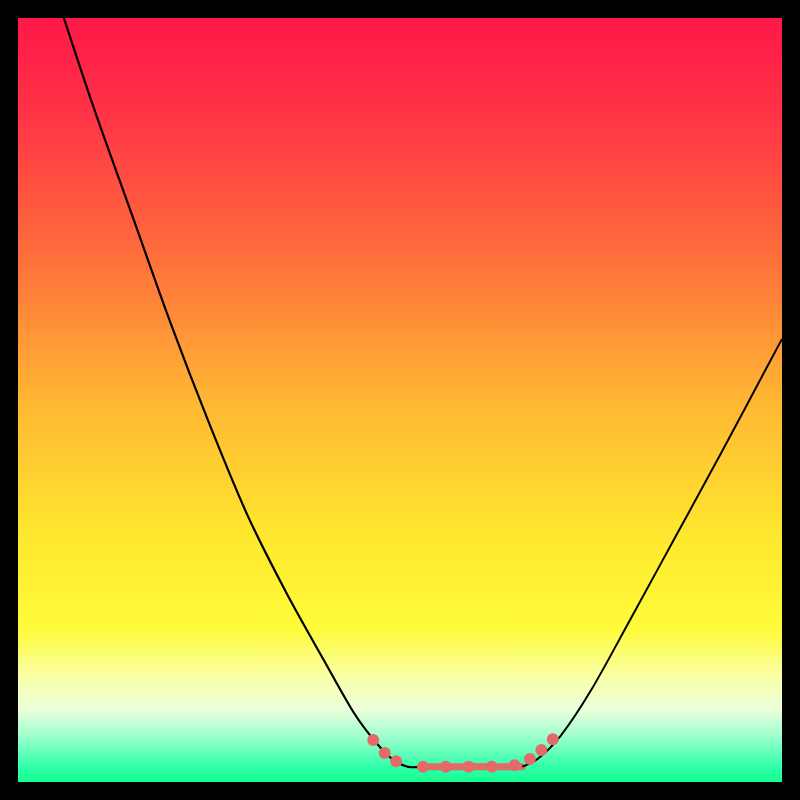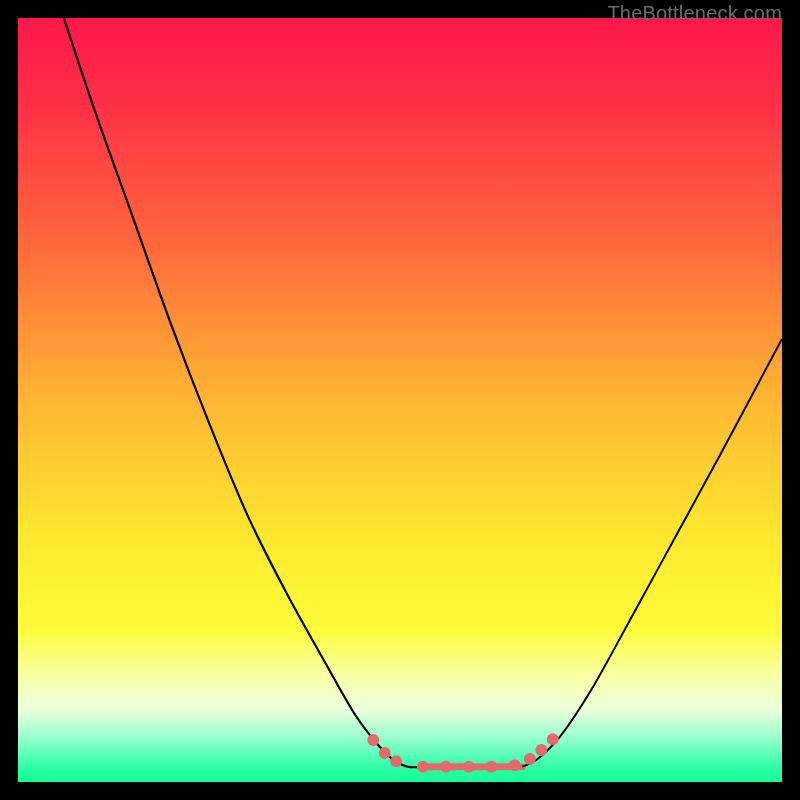--- a/index.html
+++ b/index.html
@@ -74,14 +74,13 @@
           <circle cx="427.84" cy="748.72" r="6" fill="#e46a6a"></circle>
           <circle cx="450.76" cy="748.72" r="6" fill="#e46a6a"></circle>
           <circle cx="473.68" cy="748.72" r="6" fill="#e46a6a"></circle>
           <circle cx="496.60" cy="747.19" r="6" fill="#e46a6a"></circle>
           <circle cx="511.88" cy="741.08" r="6" fill="#e46a6a"></circle>
           <circle cx="523.34" cy="731.91" r="6" fill="#e46a6a"></circle>
           <circle cx="534.80" cy="721.22" r="6" fill="#e46a6a"></circle>
         </g>
     </svg>
   </div>
-  <div class="watermark">TheBottleneck.com</div>
 </div>
 
 </body></html>

